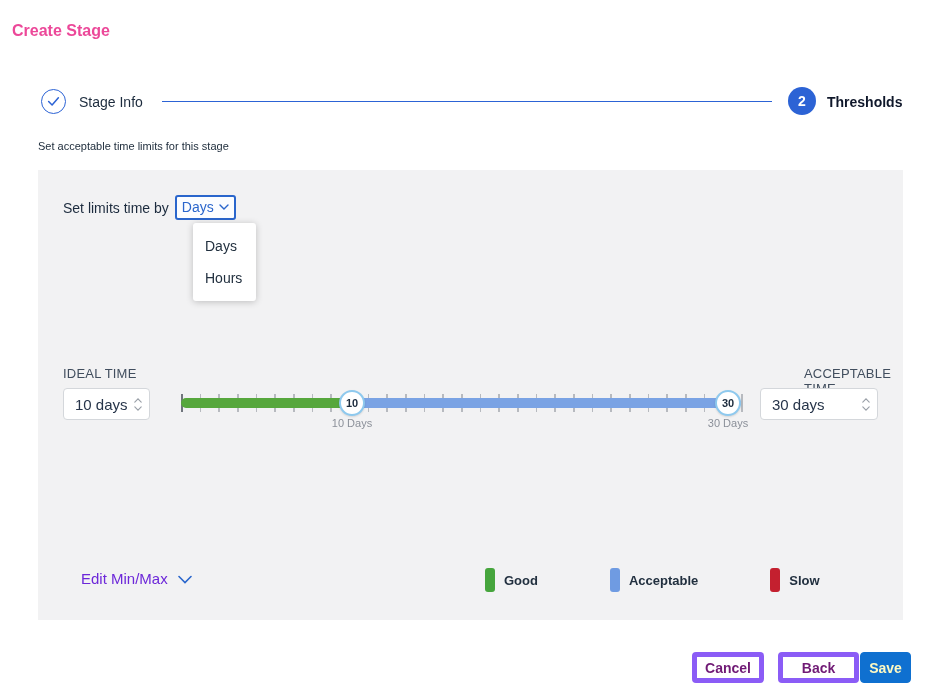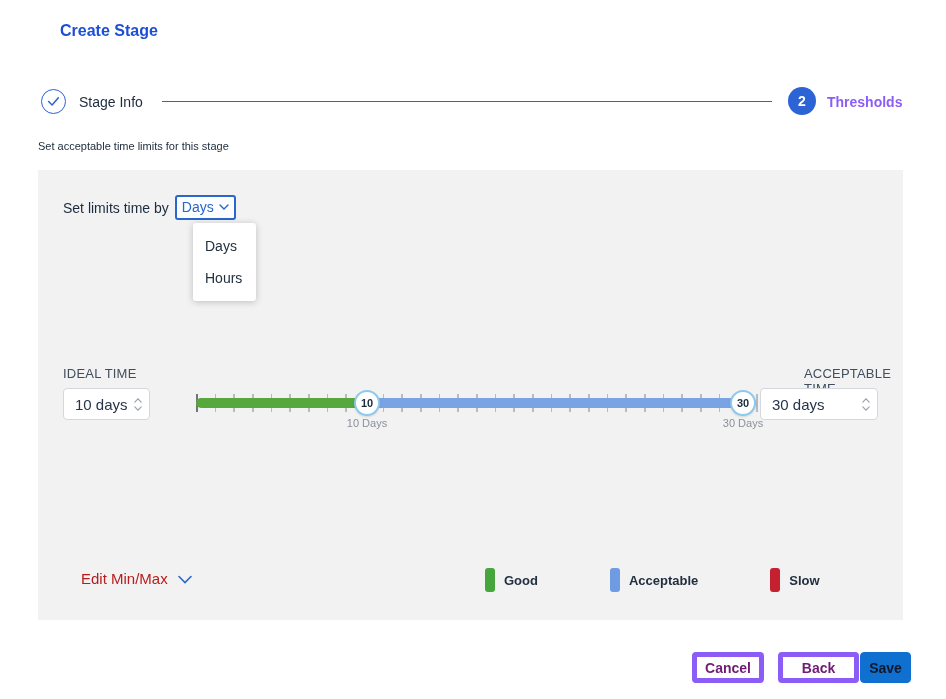--- a/index.html
+++ b/index.html
@@ -1,31 +1,31 @@
 <!DOCTYPE html>
 <html><head>
 <meta charset="utf-8">
 <style>
   * { margin:0; padding:0; box-sizing:border-box; }
   html,body { background:#fff; }
   body { font-family:"Liberation Sans", sans-serif; color:#1c2b3d; }
   .canvas { position:relative; width:946px; height:699px; background:#fff; overflow:hidden; }
 
   
-  .page-title { position:absolute; left:12px; top:22px; font-size:16px; font-weight:700; color:#1d4ed8;margin-left:48px; }
+  .page-title { position:absolute; left:12px; top:22px; font-size:16px; font-weight:700; color:#ec4899; }
 
   
   .stepper { position:absolute; left:0; top:75px; width:100%; height:28px;margin-top:12px; }
   .step-circle-done { position:absolute; left:41px; top:2px; width:25px; height:25px; border:1.5px solid #2c63d5;
     border-radius:50%; background:#fff; display:flex; align-items:center; justify-content:center; }
   .step-label-1 { position:absolute; left:79px; top:7px; font-size:14px; color:#1c2b3d; }
   .step-line { position:absolute; left:162px; top:14px; width:610px; height:1px; background:#2c63d5; }
   .step-circle-active { position:absolute; left:788px; top:0; width:28px; height:28px; background:#2c63d5;
     border-radius:50%; color:#fff; font-size:14px; font-weight:600; display:flex; align-items:center; justify-content:center; }
-  .step-label-2 { position:absolute; left:827px; top:7px; font-size:14px; font-weight:600; color:#8b5cf6; }
+  .step-label-2 { position:absolute; left:827px; top:7px; font-size:14px; font-weight:600; color:#0f172a; }
 
   
   .section-heading { position:absolute; left:38px; top:140px; font-size:11px; color:#22303f; }
 
   
   .panel { position:absolute; left:38px; top:170px; width:865px; height:450px; background:#f2f2f3; }
 
   
   .targets-row { position:absolute; left:25px; top:25px; display:flex; align-items:center; }
   .targets-label { font-size:14px; color:#1c2b3d; margin-right:6px; }
@@ -45,51 +45,51 @@
   .time-input-wrap { position:absolute; top:218px; height:32px; background:#fff; border:1px solid #d4d7db;
     border-radius:4px; display:flex; align-items:center; }
   .ideal-input-wrap { left:25px; width:87px; }
   .acceptable-input-wrap { left:722px; width:118px; }
   .time-input { border:none; outline:none; background:transparent; font-family:"Liberation Sans",sans-serif;
     font-size:15px; color:#27354a; width:100%; padding-left:11px; }
   .spinner { display:flex; flex-direction:column; align-items:center; gap:3px; padding:0 7px 0 2px; color:#9aa0a8; }
   .spinner svg { display:block; cursor:pointer; }
 
   
-  .slider { position:absolute; left:158px; top:228px; width:560px; height:28px; }
+  .slider { position:absolute; left:143px; top:228px; width:560px; height:28px; }
   .slider .ticks { position:absolute; left:0; top:-4px; width:562px; height:18px;
     background:repeating-linear-gradient(to right, #b7babf 0 1.5px, transparent 1.5px 18.6667px); }
   .slider .tick-start { position:absolute; left:0; top:-4px; width:2px; height:18px; background:#70757c; }
   .seg { position:absolute; top:0; height:10px; }
   .seg-good { left:0; width:171px; border-radius:5px 0 0 5px; }
   .seg-acceptable { left:171px; width:389px; border-radius:0 5px 5px 0; }
   .handle { position:absolute; top:-8px; width:26px; height:26px; border-radius:50%; background:#fff;
     border:2px solid #8ec9ee; display:flex; align-items:center; justify-content:center;
     font-size:11px; font-weight:600; color:#1c2b3d; box-shadow:0 1px 2px rgba(0,0,0,.12); cursor:grab; z-index:2; }
   .handle-min { left:158px; }
   .handle-max { left:534px; }
   .slider-val-label { position:absolute; top:19px; width:80px; text-align:center; font-size:11px; color:#8b9099; }
   .slider-val-min { left:131px; }
   .slider-val-max { left:507px; }
 
   
   .edit-minmax { position:absolute; left:43px; top:400px; display:flex; align-items:center; gap:10px;
-    color:#b91c1c; font-size:15px; font-weight:500; cursor:pointer; }
+    color:#6d28d9; font-size:15px; font-weight:500; cursor:pointer; }
   .legend { position:absolute; left:399px; top:398px; display:flex; align-items:center; gap:24px; }
   .legend-item { display:flex; align-items:center; gap:9px;padding-left:48px; }
   .legend-swatch { width:10px; height:24px; border-radius:3px; }
   .legend-text { font-size:13px; font-weight:600; color:#22303f; }
 
   
   .btn { position:absolute; top:652px; height:31px; border-radius:4px; font-family:"Liberation Sans",sans-serif;
     font-size:14px; display:flex; align-items:center; justify-content:center; cursor:pointer; }
   .btn-secondary { background:#fff; border:5px solid #8b5cf6; color:#701a75;font-weight:bold; }
   .btn-cancel { left:692px; width:72px; }
   .btn-back { left:778px; width:81px; }
-  .btn-save { left:860px; width:51px; background:#0f70d0; border:1px solid #0f70d0; color:#0f172a; font-weight:600;text-align:center; }
+  .btn-save { left:860px; width:51px; background:#0f70d0; border:1px solid #0f70d0; color:#fef9c3; font-weight:600;text-align:center; }
 </style>
 </head>
 <body>
 
 <div class="canvas">
 
   <div class="page-title">Create Stage</div>
 
   <div class="stepper">
     <div class="step-circle-done">

